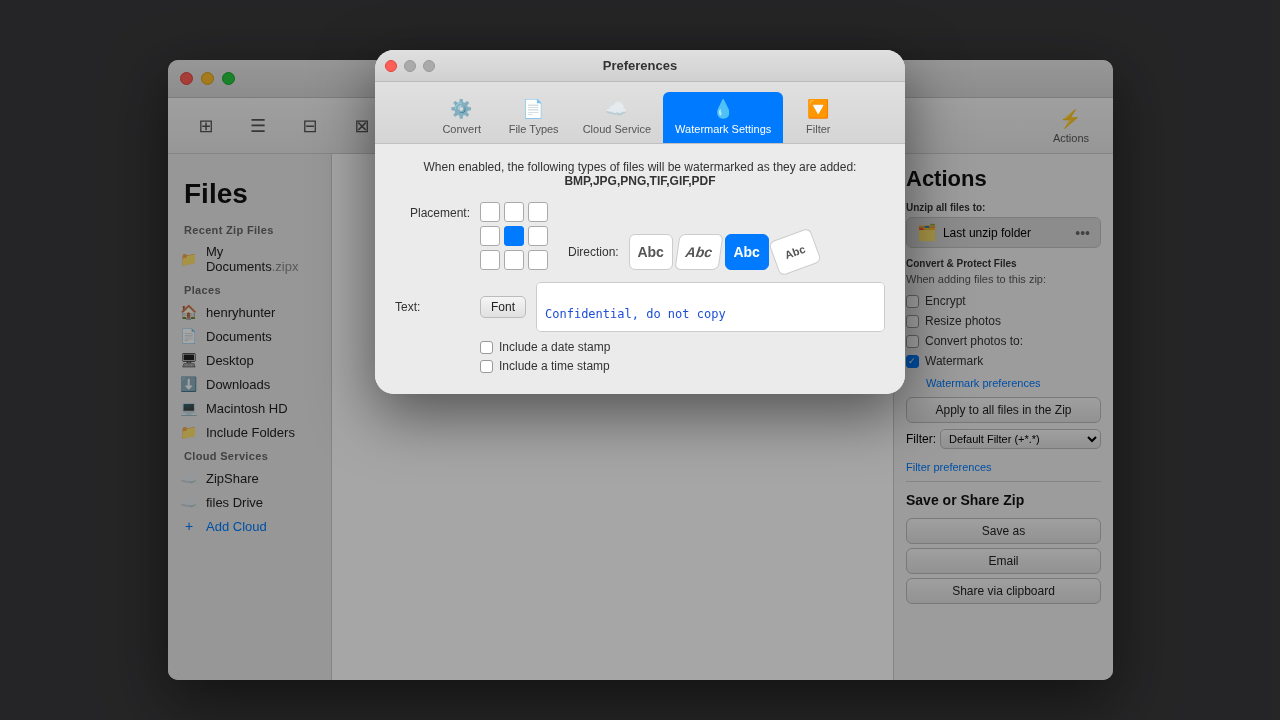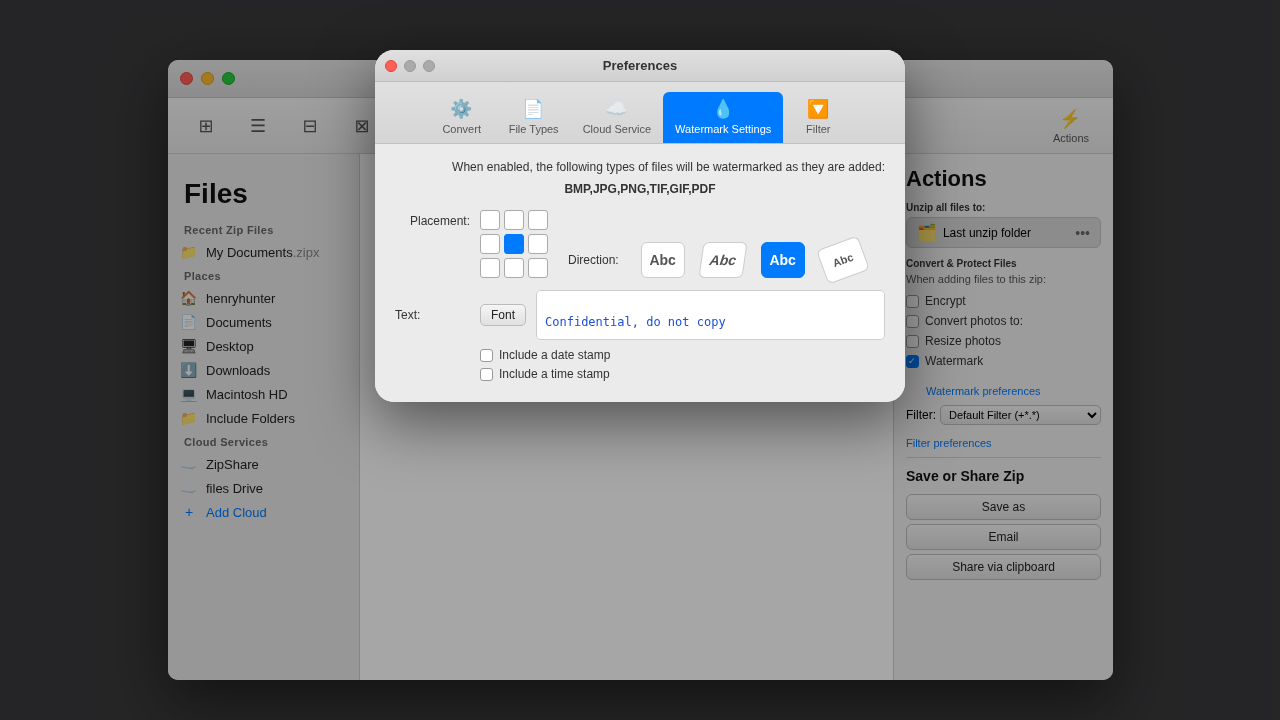--- a/index.html
+++ b/index.html
@@ -84,21 +84,21 @@
     .toolbar-icon { font-size: 18px; }
 
     
     .content-area {
       display: flex;
       height: calc(100% - 94px);
     }
 
     
     .sidebar {
-      width: 192px;
+      width: 164px;
       background: #e8e8e8;
       border-right: 1px solid #ccc;
       padding: 12px 0;
       flex-shrink: 0;
       overflow-y: auto;
     }
     .sidebar-section-header {
       font-size: 11px;
       font-weight: 700;
       color: #666;
@@ -325,22 +325,21 @@
     .prefs-tab-icon { font-size: 18px; }
 
     
     .prefs-content {
       padding: 16px 20px;
       background: #ebebeb;
     }
     .prefs-description {
       font-size: 12px;
       color: #333;
-      margin-bottom: 8px;
-      text-align: right;
+      text-align: center;
     }
     .prefs-file-types {
       font-size: 12px;
       font-weight: 600;
       color: #333;
       text-align: center;
       margin-bottom: 14px;
     }
     .placement-label {
       font-size: 12px;
@@ -615,33 +614,34 @@
 
       <div class="panel-section-title" style="margin-top:10px">Convert &amp; Protect Files</div>
       <div class="panel-sub-text">When adding files to this zip:</div>
 
       <div class="panel-row">
         <div class="panel-checkbox"></div>
         <span>Encrypt</span>
       </div>
       <div class="panel-row">
         <div class="panel-checkbox"></div>
-        <span>Convert photos to:</span>
+        <span>Resize photos</span>
       </div>
       <div class="panel-row">
         <div class="panel-checkbox"></div>
-        <span>Resize photos</span>
+        <span>Convert photos to:</span>
       </div>
       <div class="panel-row">
         <div class="panel-checkbox checked"></div>
         <span>Watermark</span>
       </div>
-      <div style="padding-left:20px; margin-top:10px">
+      <div style="padding-left:20px; margin-top:2px">
         <a class="panel-link">Watermark preferences</a>
       </div>
+      <button class="panel-action-btn" style="margin-top:6px">Apply to all files in the Zip</button>
 
       <div class="filter-row">
         <span>Filter:</span>
         <select class="filter-select">
           <option>Default Filter (+*.*)</option>
         </select>
       </div>
       <div style="padding-left:0px; margin-top:8px">
         <a class="panel-link">Filter preferences</a>
       </div>
@@ -707,21 +707,21 @@
               <div class="placement-cell selected"></div>
               <div class="placement-cell"></div>
               <div class="placement-cell"></div>
               <div class="placement-cell"></div>
               <div class="placement-cell"></div>
             </div>
           </div>
         </div>
 
         <div class="right-col">
-          <div style="display:flex; align-items:center; gap:16px; margin-top:4px">
+          <div style="display:flex; align-items:center; gap:4px; margin-top:4px">
             <span class="direction-label">Direction:</span>
             <div class="direction-btn" style="font-style:normal;">Abc</div>
             <div class="direction-btn" style="font-style:italic; transform:skewX(-8deg);">Abc</div>
             <div class="direction-btn selected">Abc</div>
             <div class="direction-btn" style="transform:rotate(-20deg); font-size:11px;">Abc</div>
           </div>
         </div>
       </div>
 
 

